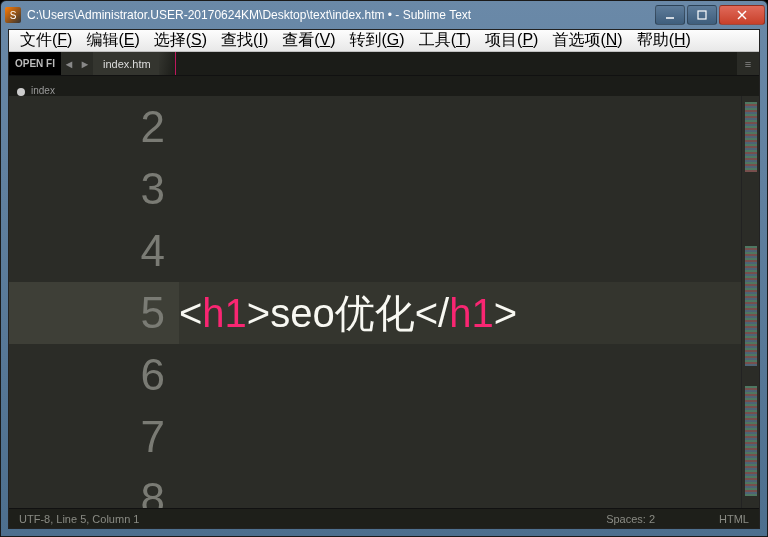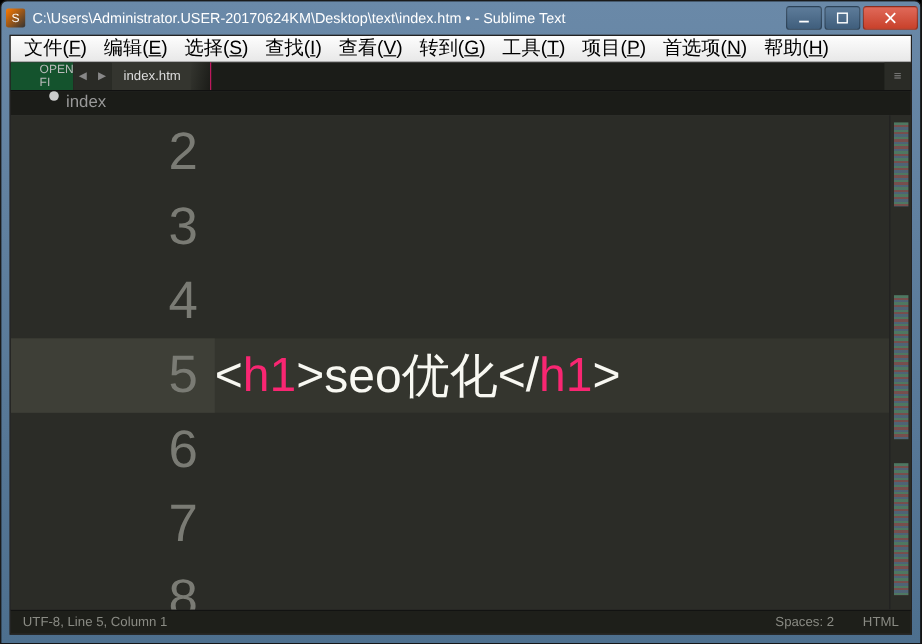--- a/index.html
+++ b/index.html
@@ -17,49 +17,49 @@
 
 .inner { position: absolute; left: 7px; right: 7px; top: 28px; bottom: 7px; background: #3b3b3b; display: flex; flex-direction: column; border: 1px solid #222; }
 
 
 .menubar { height: 22px; background: linear-gradient(#fdfdfd,#e8e8e8); border-bottom: 1px solid #c0c0c0; display: flex; align-items: center; padding: 0 4px; font-size: 16px; color: #000; }
 .menubar .menu-item { padding: 2px 7px; cursor: default; }
 .menubar .menu-item .ul { text-decoration: underline; }
 
 
 .openfiles-row { height: 24px; background: #1b1c18; display: flex; align-items: stretch; color: #aaa; font-size: 11px; border-bottom: 1px solid #111; }
-.open-files-label { width: 52px; display: flex; align-items: center; padding-left: 24px; background: #14532d; color: #bbb; font-weight: normal; font-size: 10px; overflow:hidden; }
+.open-files-label { width: 52px; display: flex; align-items: center; padding-left: 6px; background: #000000; color: #bbb; font-weight: bold; font-size: 10px; overflow:hidden; }
 .nav-arrows { display: flex; align-items: center; background: #2a2b26; }
 .nav-arrows .arr { width: 16px; text-align: center; color: #888; }
 .tab { display: flex; align-items: center; background: #34352f; padding: 0 24px 0 10px; color: #ddd; border-right: 1px solid #be185d; position: relative; }
 .tab::after { content: ""; position: absolute; right: 0; top: 0; bottom: 0; width: 16px; background: linear-gradient(100deg, #34352f 0%, #1b1c18 100%); }
 .ham { margin-left: auto; width: 22px; display: flex; align-items: center; justify-content: center; color: #888; background:#2a2b26; }
 
 
-.filelist-row { height: 20px; background: #1b1c18; display: flex; align-items: flex-start; color: #999; font-size: 14px; padding-left: 24px; }
+.filelist-row { height: 20px; background: #1b1c18; display: flex; align-items: flex-end; color: #999; font-size: 10px; }
 .file-dot { width: 8px; height: 8px; background: #ccc; border-radius: 50%; margin: 0 6px 0 8px; }
 
 
 .editor-wrap { flex: 1; display: flex; background: #2b2c27; position: relative; overflow: hidden; }
 .punct { color: #F8F8F2; }
 .tagname { color: #F92672; }
 .text { color: #F8F8F2; }
 
 
 .rows { position: absolute; inset: 0; }
 .row { display: flex; height: 62px; }
 .row .g { width: 170px; text-align: right; padding-right: 14px; font-size: 44px; color: #7a7b74; display:flex; align-items:center; justify-content:flex-end; }
 .row .c { flex: 1; font-size: 40px; display:flex; align-items:center; }
 .row.current { background: #34352e; }
 .row.current .g { background: #3e3f37; }
 
 .minimap { width: 18px; background: #2b2c27; border-left: 1px solid #222; position: relative; }
 .mini-strip { position: absolute; right: 2px; width: 12px; background: repeating-linear-gradient(#6a8, #6a8 2px, #a66 2px, #a66 4px, #68a 4px, #68a 6px); opacity: 0.6; }
 
-.statusbar { height: 20px; background: #1e1f1a; color: #8a8b84; font-size: 11px; display: flex; align-items: center; padding: 0 10px; border-top: 1px solid #111; }
+.statusbar { height: 20px; background: #1e1f1a; color: #8a8b84; font-size: 11px; display: flex; align-items: center; padding: 0 10px; border-top: 1px solid #111; gap: 40px; }
 .statusbar .spacer { flex: 1; }
 .statusbar .cell { margin-left: 24px; text-align: right; }
 </style>
 </head>
 <body>
 
 <div class="window">
   <div class="titlebar">
     <div class="title-icon">S</div>
     <div class="title-text">C:\Users\Administrator.USER-20170624KM\Desktop\text\index.htm • - Sublime Text</div>

